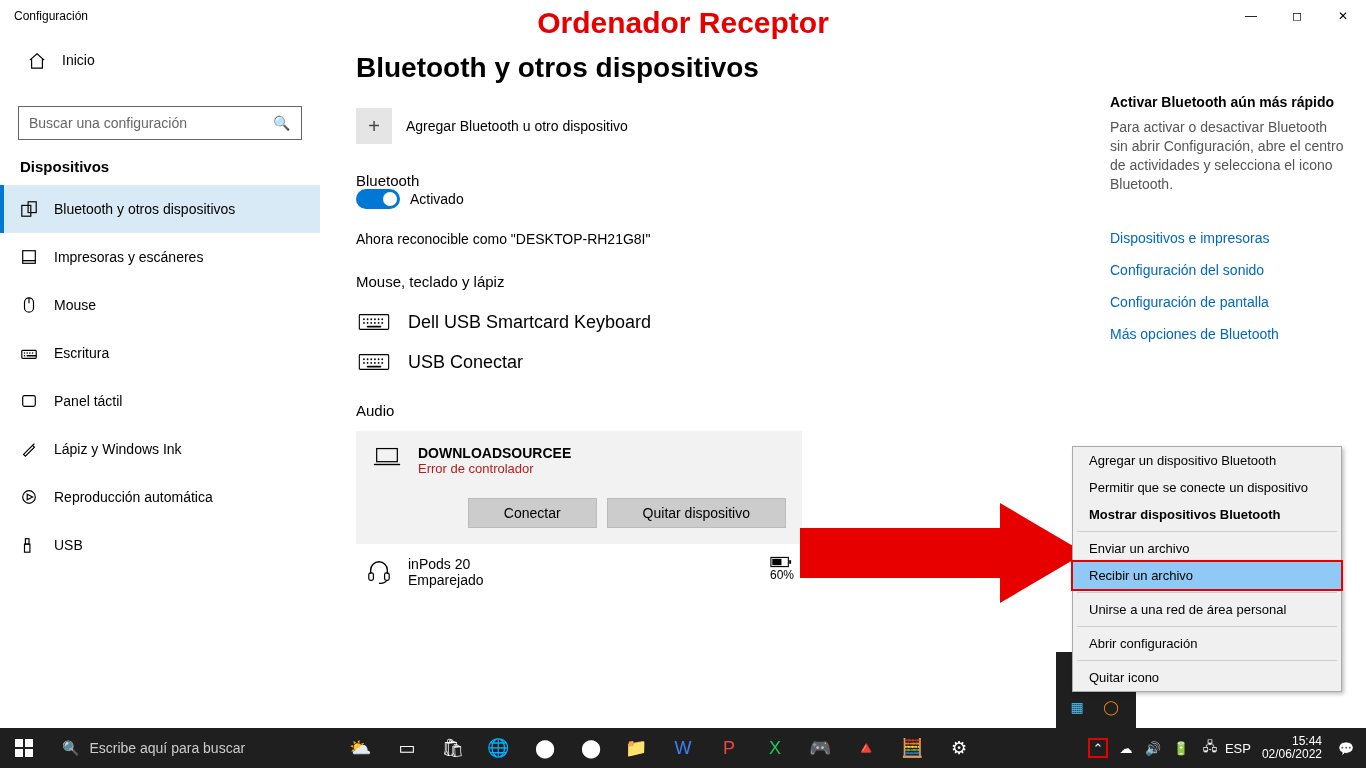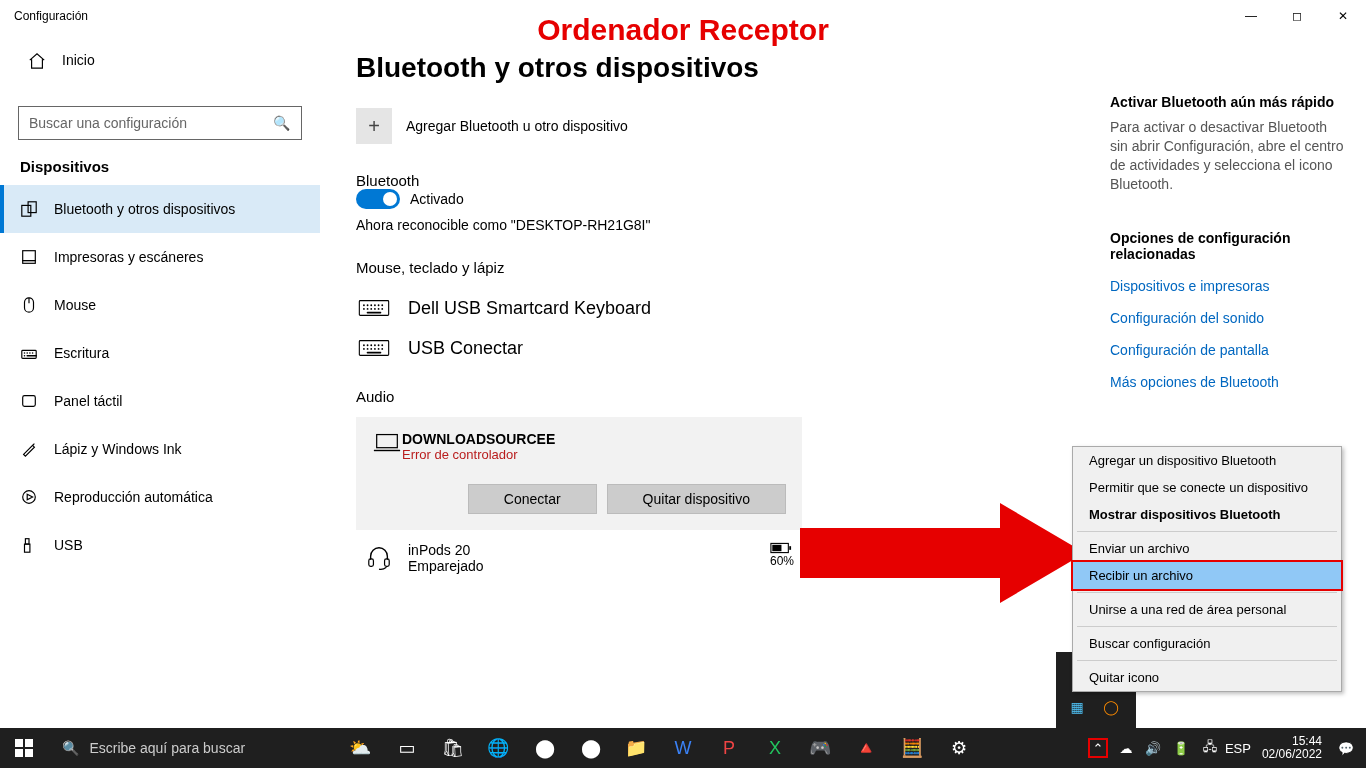--- a/index.html
+++ b/index.html
@@ -21,51 +21,51 @@
 .nav-item .nicon{width:18px;height:18px;display:flex;align-items:center;justify-content:center}
 .nav-item .nicon svg{width:18px;height:18px;stroke:#000;fill:none;stroke-width:1.3}
 .nav-item.active{background:#d9eaf7}
 .nav-item.active::before{content:"";position:absolute;left:0;width:4px;height:48px;background:#0078d4}
 
 .main{flex:1;padding:20px 36px 0 36px;position:relative;overflow:hidden}
 .main h1{font-weight:600;font-size:28px;margin:0 0 24px 0}
 .add-row{display:flex;align-items:center;gap:14px;margin-bottom:28px}
 .add-btn{width:36px;height:36px;background:#e5e5e5;display:flex;align-items:center;justify-content:center;font-size:20px;color:#444}
 .sec-label{font-size:15px;}
-.toggle-row{display:flex;align-items:center;gap:10px;margin-bottom:8px}
+.toggle-row{display:flex;align-items:center;gap:10px;margin-bottom:22px}
 .toggle{width:44px;height:20px;border-radius:10px;background:#0078d4;position:relative}
 .toggle::after{content:"";position:absolute;right:3px;top:3px;width:14px;height:14px;border-radius:50%;background:#fff}
 .discover{font-size:14px;margin-bottom:26px}
 .sec-h{font-size:15px;margin:20px 0 12px 0}
 .dev{display:flex;align-items:center;gap:16px;padding:8px 0}
 .dev .dicon{width:36px;height:24px;display:flex;align-items:center;justify-content:center}
 .dev .dname{font-size:18px}
 .audio-card{background:#f2f2f2;padding:14px 16px 16px 16px;width:446px;margin-top:4px}
-.audio-card .top{display:flex;}
+.audio-card .top{display:flex;gap:16px}
 .audio-card .aname{font-size:14px;font-weight:600}
 .audio-card .asub{font-size:13px;color:#b91c1c}
 .audio-card .btns{display:flex;gap:10px;justify-content:flex-end;margin-top:22px}
 .audio-card .btns div{background:#ccc;border:1px solid #bbb;padding:6px 35px;font-size:14px}
 .inpods{display:flex;align-items:center;gap:16px;padding:12px 0 0 10px;width:446px;position:relative}
 .inpods .bat{position:absolute;right:8px;top:12px;text-align:right;font-size:12px}
 
 .right{width:266px;flex:none;padding:62px 20px 0 10px;font-size:14px}
 .right .r-h{font-weight:600;margin-bottom:8px}
 .right .r-txt{color:#555;line-height:1.35;margin-bottom:36px}
 .right .r-link{color:#0067c0;margin:16px 0;cursor:default}
 
 .ctx{position:absolute;right:24px;top:446px;width:270px;background:#f0f0f0;border:1px solid #aaa;box-shadow:2px 2px 4px rgba(0,0,0,.25);font-size:13px;z-index:30}
 .ctx .citem{padding:6px 16px;white-space:nowrap}
 .ctx .citem.bold{font-weight:700}
 .ctx .citem.hl{background:#90c8f6;border:2px solid #e60000;margin:-2px}
 .ctx .sep{height:1px;background:#ccc;margin:3px 4px}
 
 .arrow{position:absolute;left:800px;top:498px;z-index:20}
 
-.anno{position:absolute;top:13px;left:0;right:0;text-align:center;font-weight:700;font-size:30px;color:#e60000;z-index:40;pointer-events:none}
+.anno{position:absolute;top:6px;left:0;right:0;text-align:center;font-weight:700;font-size:30px;color:#e60000;z-index:40;pointer-events:none}
 
 .tray{position:absolute;right:230px;bottom:40px;width:80px;background:#1f1f1f;padding:6px;display:grid;grid-template-columns:repeat(2,30px);grid-auto-rows:30px;gap:4px;z-index:25}
 .tray .ti{width:30px;height:30px;display:flex;align-items:center;justify-content:center;color:#fff;font-size:14px}
 .tray .ti.bt{background:#0078d4;border:2px solid #e60000}
 
 .taskbar{position:absolute;left:0;right:0;bottom:0;height:40px;background:#1f1f1f;display:flex;align-items:center;color:#fff;font-size:12px}
 .taskbar .start{width:48px;height:40px;display:flex;align-items:center;justify-content:center}
 .taskbar .searchtb{flex:0 0 290px;height:40px;display:flex;align-items:center;gap:10px;padding-left:14px;color:#ccc;font-size:14px}
 .taskbar .apps{display:flex;align-items:center;height:40px}
 .taskbar .apps .app-ic{width:46px;height:40px;display:flex;align-items:center;justify-content:center;font-size:18px}
@@ -255,21 +255,20 @@
               </svg>
             </div>
         <div>60%</div>
       </div>
     </div>
   </div>
 
   <div class="right">
     <div class="r-h">Activar Bluetooth aún más rápido</div>
     <div class="r-txt">Para activar o desactivar Bluetooth sin abrir Configuración, abre el centro de actividades y selecciona el icono Bluetooth.</div>
-    <div class="r-h">Opciones de configuración relacionadas</div>
     <div class="r-link">Dispositivos e impresoras</div>
     <div class="r-link">Configuración del sonido</div>
     <div class="r-link">Configuración de pantalla</div>
     <div class="r-link">Más opciones de Bluetooth</div>
   </div>
 </div>
 
 <div class="arrow">
   <svg width="290" height="110">
         <polygon points="0,30 200,30 200,5 285,55 200,105 200,80 0,80" fill="#e60000"></polygon>
@@ -279,21 +278,21 @@
 <div class="ctx" id="ctx">
       <div class="citem">Agregar un dispositivo Bluetooth</div>
       <div class="citem">Permitir que se conecte un dispositivo</div>
       <div class="citem bold">Mostrar dispositivos Bluetooth</div>
       <div class="sep"></div>
       <div class="citem">Enviar un archivo</div>
       <div class="citem hl">Recibir un archivo</div>
       <div class="sep"></div>
       <div class="citem">Unirse a una red de área personal</div>
       <div class="sep"></div>
-      <div class="citem">Buscar configuración</div>
+      <div class="citem">Abrir configuración</div>
       <div class="sep"></div>
       <div class="citem">Quitar icono</div>
     </div>
 
 <div class="tray">
   <div class="ti">◔</div>
   <div class="ti bt">
         <svg viewBox="0 0 12 20" width="10" height="16">
           <path d="M3 5 L9 14 L6 17 V3 L9 6 L3 15" stroke="#fff" fill="none" stroke-width="1.6"></path>
         </svg>

